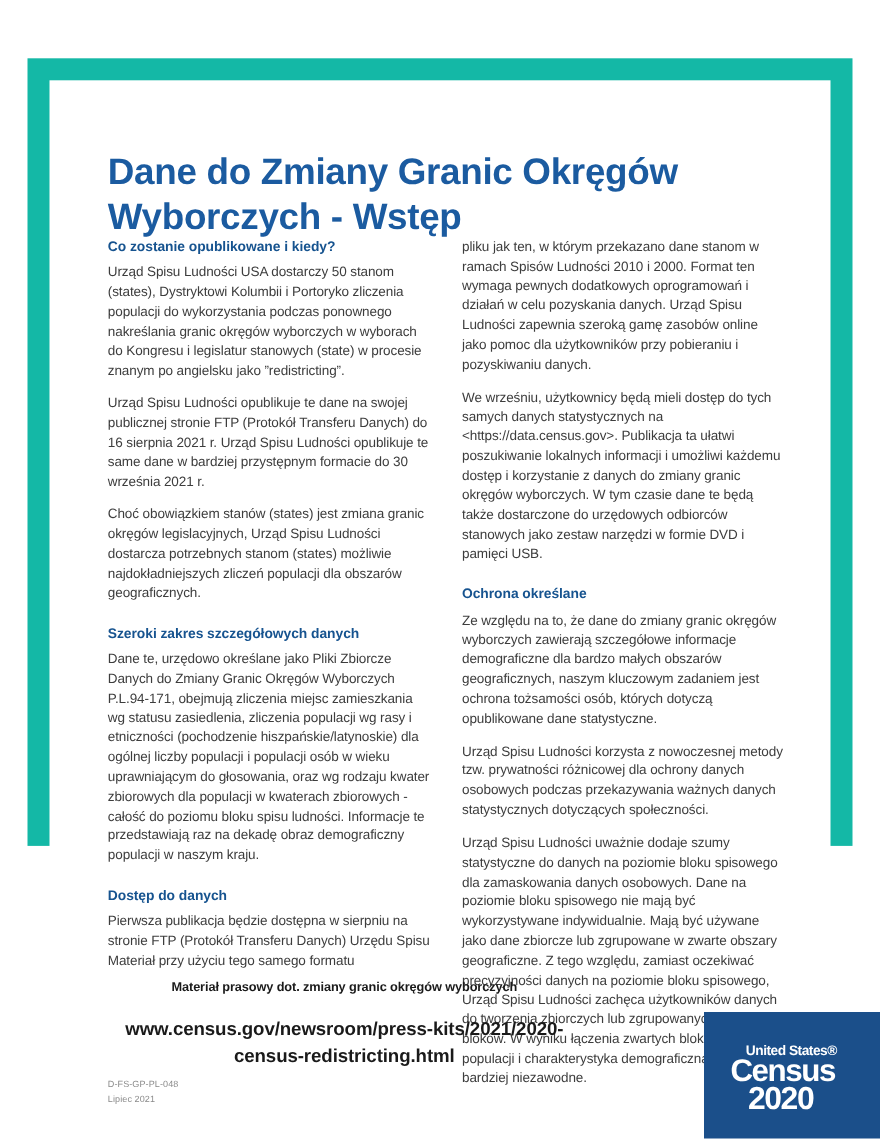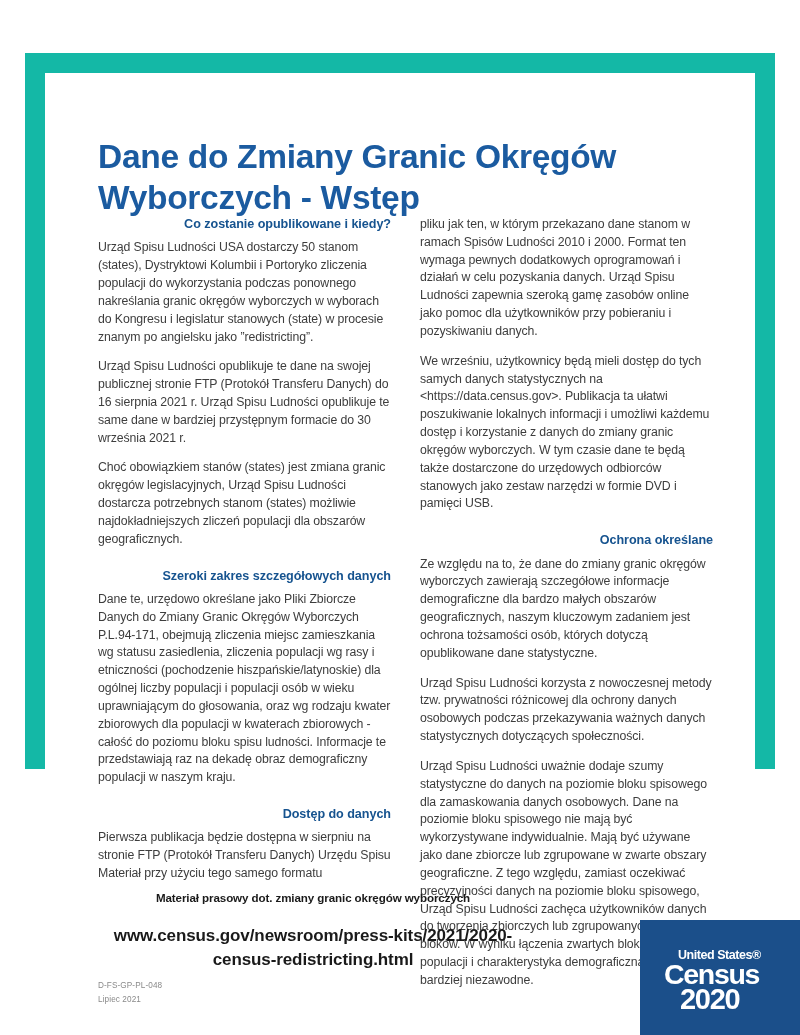--- a/index.html
+++ b/index.html
@@ -69,21 +69,20 @@
     width: 293px;
   }
 
   .sec-head {
     color: #16538f;
     font-size: 12.6px;
     font-weight: bold;
     line-height: 1.3;
     margin: 0 0 7px 0;
     letter-spacing: -0.05px;
-    text-align: right;
   }
   .sec-head.spaced {
     margin-top: 19px;
   }
   p.body-text {
     color: #3d3d3d;
     font-size: 12.3px;
     line-height: 1.45;
     margin: 0 0 12px 0;
     letter-spacing: -0.1px;

